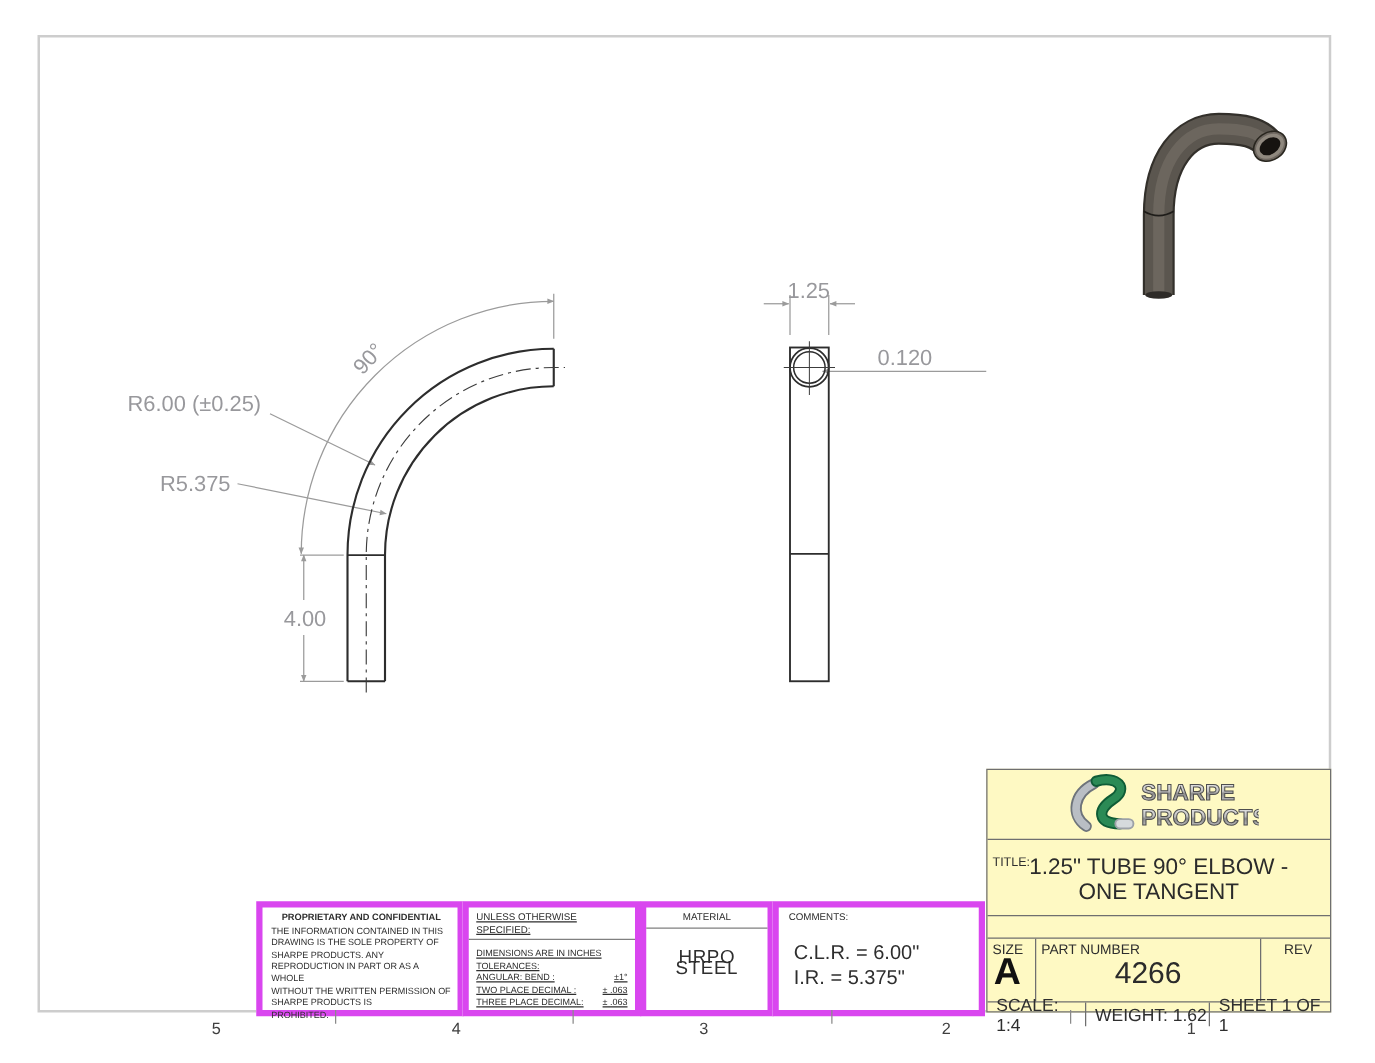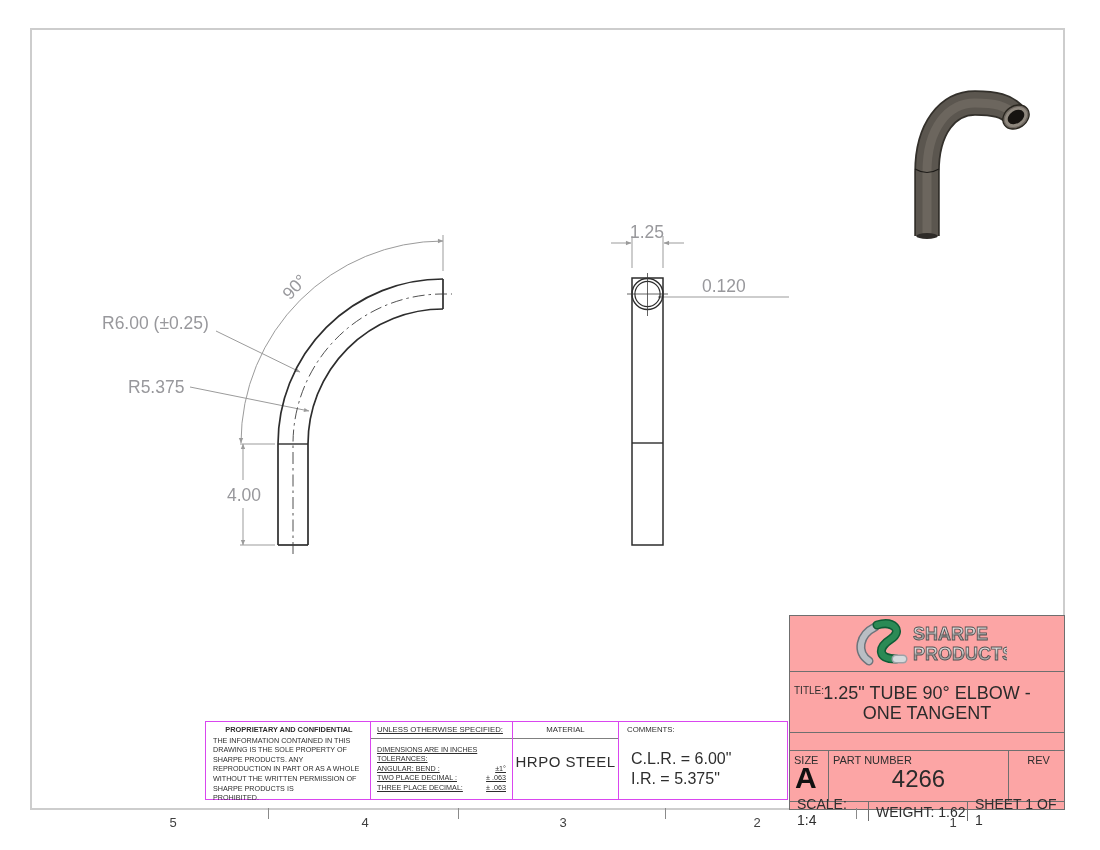--- a/index.html
+++ b/index.html
@@ -4,38 +4,38 @@
 <style>
   html,body{margin:0;padding:0;background:#ffffff;}
   .page{position:relative;width:1100px;height:850px;background:#ffffff;overflow:hidden;
         font-family:"Liberation Sans",sans-serif;color:#2e2e2e;}
   .sheet-border{position:absolute;left:30px;top:28px;width:1031px;height:778px;
         border:2px solid #cdcdcd;}
   svg.canvas{position:absolute;left:0;top:0;}
   svg text{font-family:"Liberation Sans",sans-serif;}
 
   
-  .notebox{position:absolute;top:721px;height:79px;border:1px solid #d946ef;
+  .notebox{position:absolute;top:721px;height:92px;border:5px solid #d946ef;
         box-sizing:border-box;background:#fff;font-size:7.2px;line-height:9.6px;color:#2e2e2e;}
   .prop{left:205px;width:166px;padding:3px 5px 0 7px;}
   .prop .hdr{font-weight:bold;text-align:center;font-size:7.4px;margin-bottom:1px;}
   .tol{left:370px;width:143px;text-decoration:underline;}
   .tol .hdr{font-size:7.8px;padding:3px 4px 3px 6px;border-bottom:1px solid #808080;}
   .tol .body{padding:6px 6px 0 6px;}
   .tol .trow{display:flex;justify-content:space-between;}
   .mat{left:512px;width:107px;}
   .mat .hdr{font-size:7.8px;text-align:center;padding:3px 0;border-bottom:1px solid #808080;}
   .mat .val{font-size:15px;text-align:center;margin-top:18px;letter-spacing:.5px;}
   .com{left:618px;width:170px;}
   .com .hdr{font-size:7.8px;padding:3px 0 0 8px;}
   .com .body{font-size:16px;line-height:20px;padding:14px 0 0 12px;}
 
   
   .tblock{position:absolute;left:789px;top:615px;width:276px;height:195px;
-        border:1px solid #6f6f6f;box-sizing:border-box;background:#fca5a5;}
+        border:1px solid #6f6f6f;box-sizing:border-box;background:#fef9c3;}
   .tb-row{box-sizing:border-box;border-bottom:1px solid #6f6f6f;position:relative;}
   .tb-logo{height:56px;display:flex;align-items:center;justify-content:center;}
   .tb-title{height:50px;}
   .tb-title .lbl{position:absolute;left:4px;top:2px;font-size:10px;}
   .tb-title .ttl{text-align:center;font-size:18px;line-height:20px;margin-top:11px;color:#2b2b2b;}
   .tb-gap{height:18px;}
   .tb-size{height:51px;display:flex;}
   .cell{box-sizing:border-box;border-right:1px solid #6f6f6f;position:relative;}
   .cell.last{border-right:none;}
   .c-size{width:39px;}

